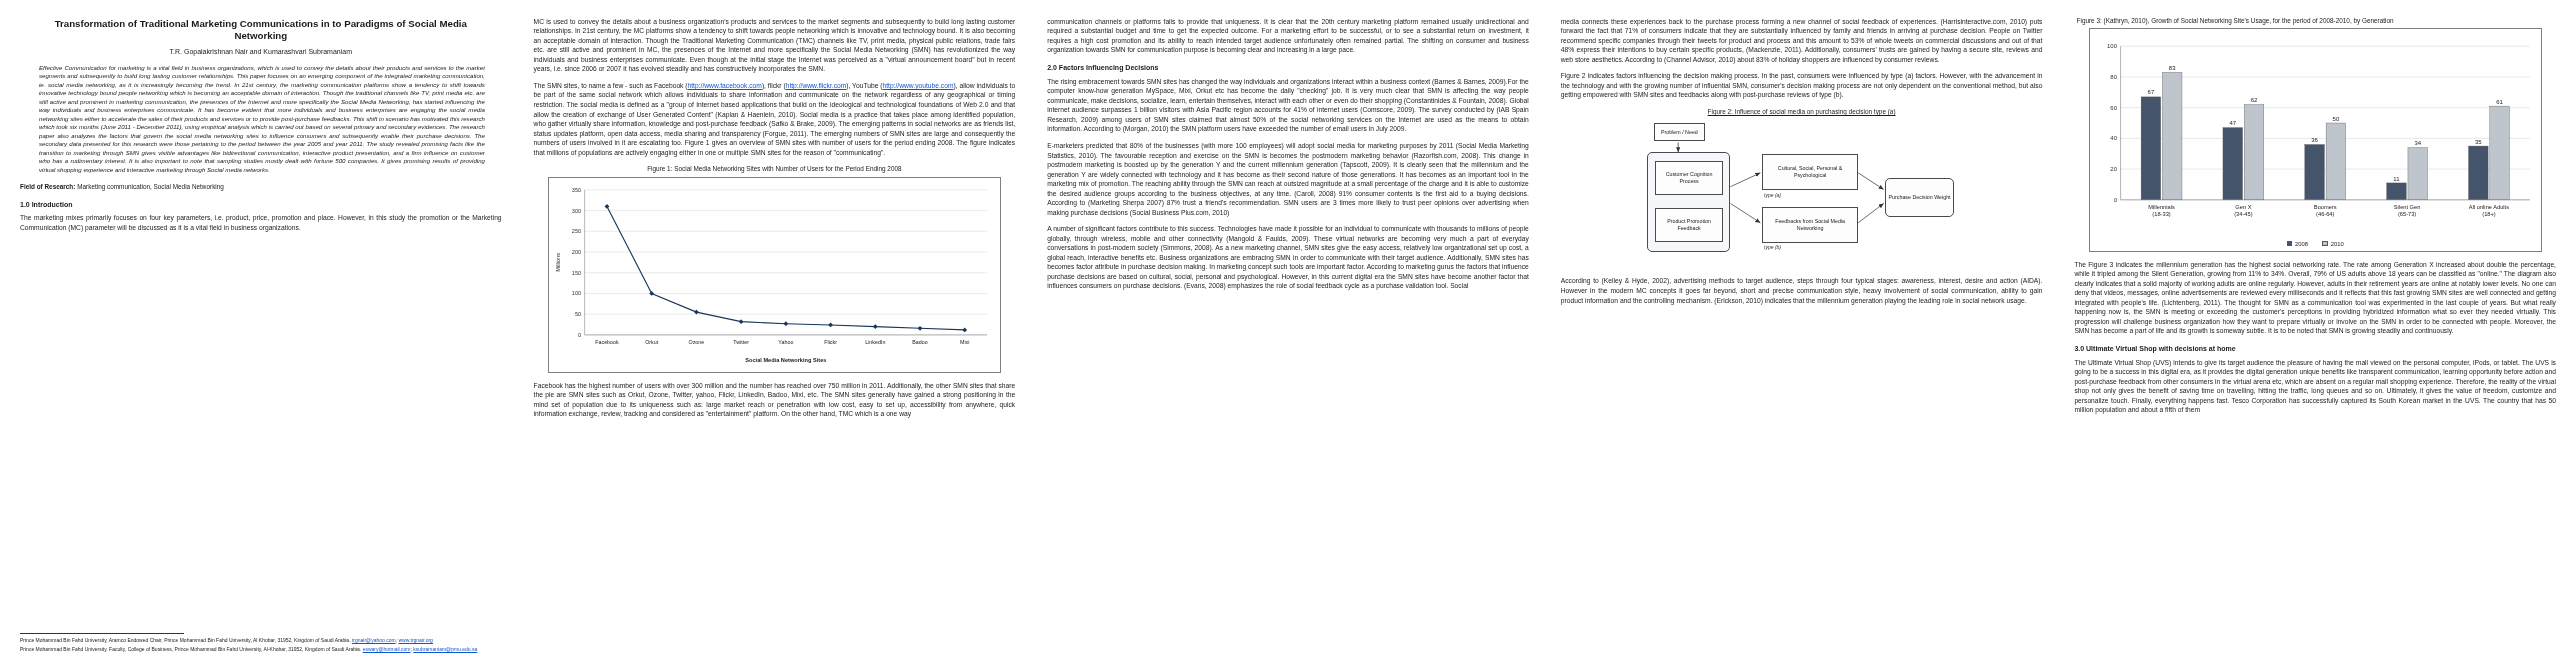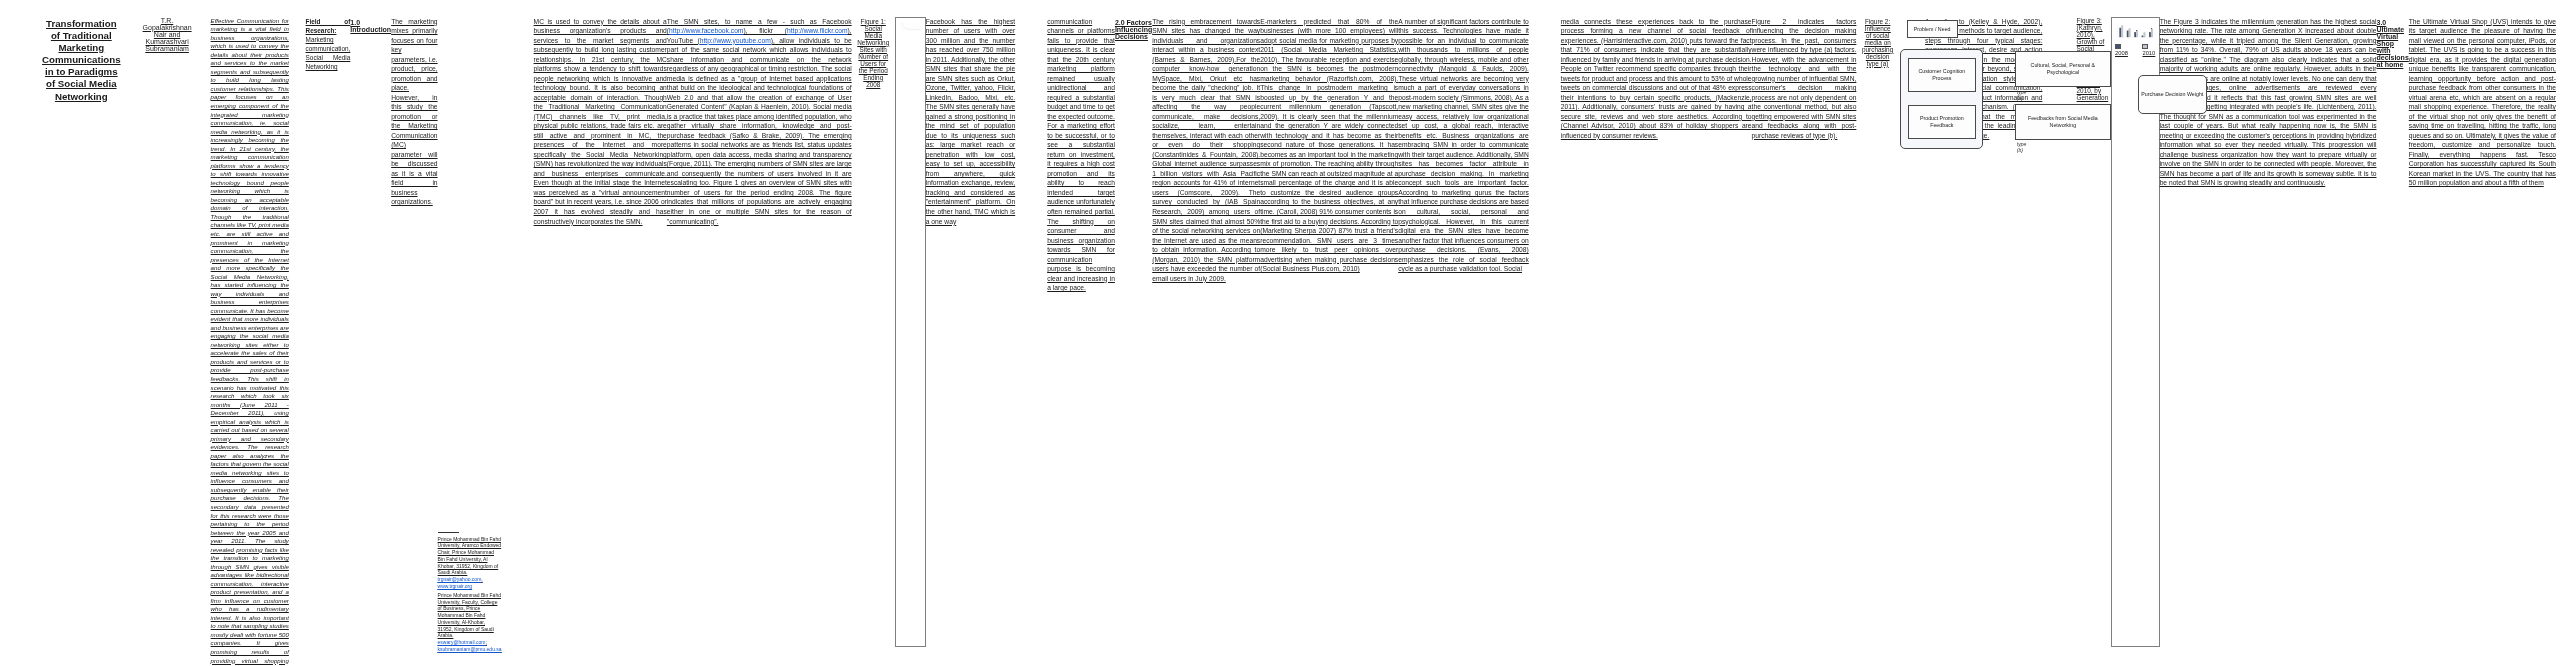--- a/index.html
+++ b/index.html
@@ -7,21 +7,21 @@
   body {
     width:2576px; height:667px; overflow:hidden;
     background:#f4f4f2;
     font-family:"Liberation Sans", sans-serif;
     color:#1a1a1a;
   }
   .page {
     width:2576px; height:667px; background:#ffffff;
     display:flex; gap:32px; padding:16.7px 20px 12.2px 20px;
   }
-  .col { flex:1 1 0; display:flex; min-width:0;text-decoration:underline; }
+  .col { flex:1 1 0; display:flex; flex-direction:column; min-width:0; }
   p { margin:0 0 7.2px 0; text-align:justify; font-size:6.7px; line-height:1.42; }
   .title { font-size:9.7px; font-weight:bold; text-align:center; margin:1.1px 22px 5.6px 22px; line-height:1.25; }
   .authors { font-size:7px; text-align:center; margin-bottom:9px; }
   .abstract { font-style:italic; font-size:6.1px; margin:0 16.7px 7.8px 19px; line-height:1.4; }
   .field { font-size:6.4px; }
   .b { font-weight:bold; }
   h2.sect { font-size:7px; font-weight:bold; margin:2.2px 0 5.6px 0; }
   .fnblock { margin-top:auto; }
   .fnrule { width:34%; border-top:0.6px solid #333; margin-bottom:2.8px; }
   .fn { font-size:5px; line-height:1.35; margin:0 0 2.2px 0; text-align:left; }

